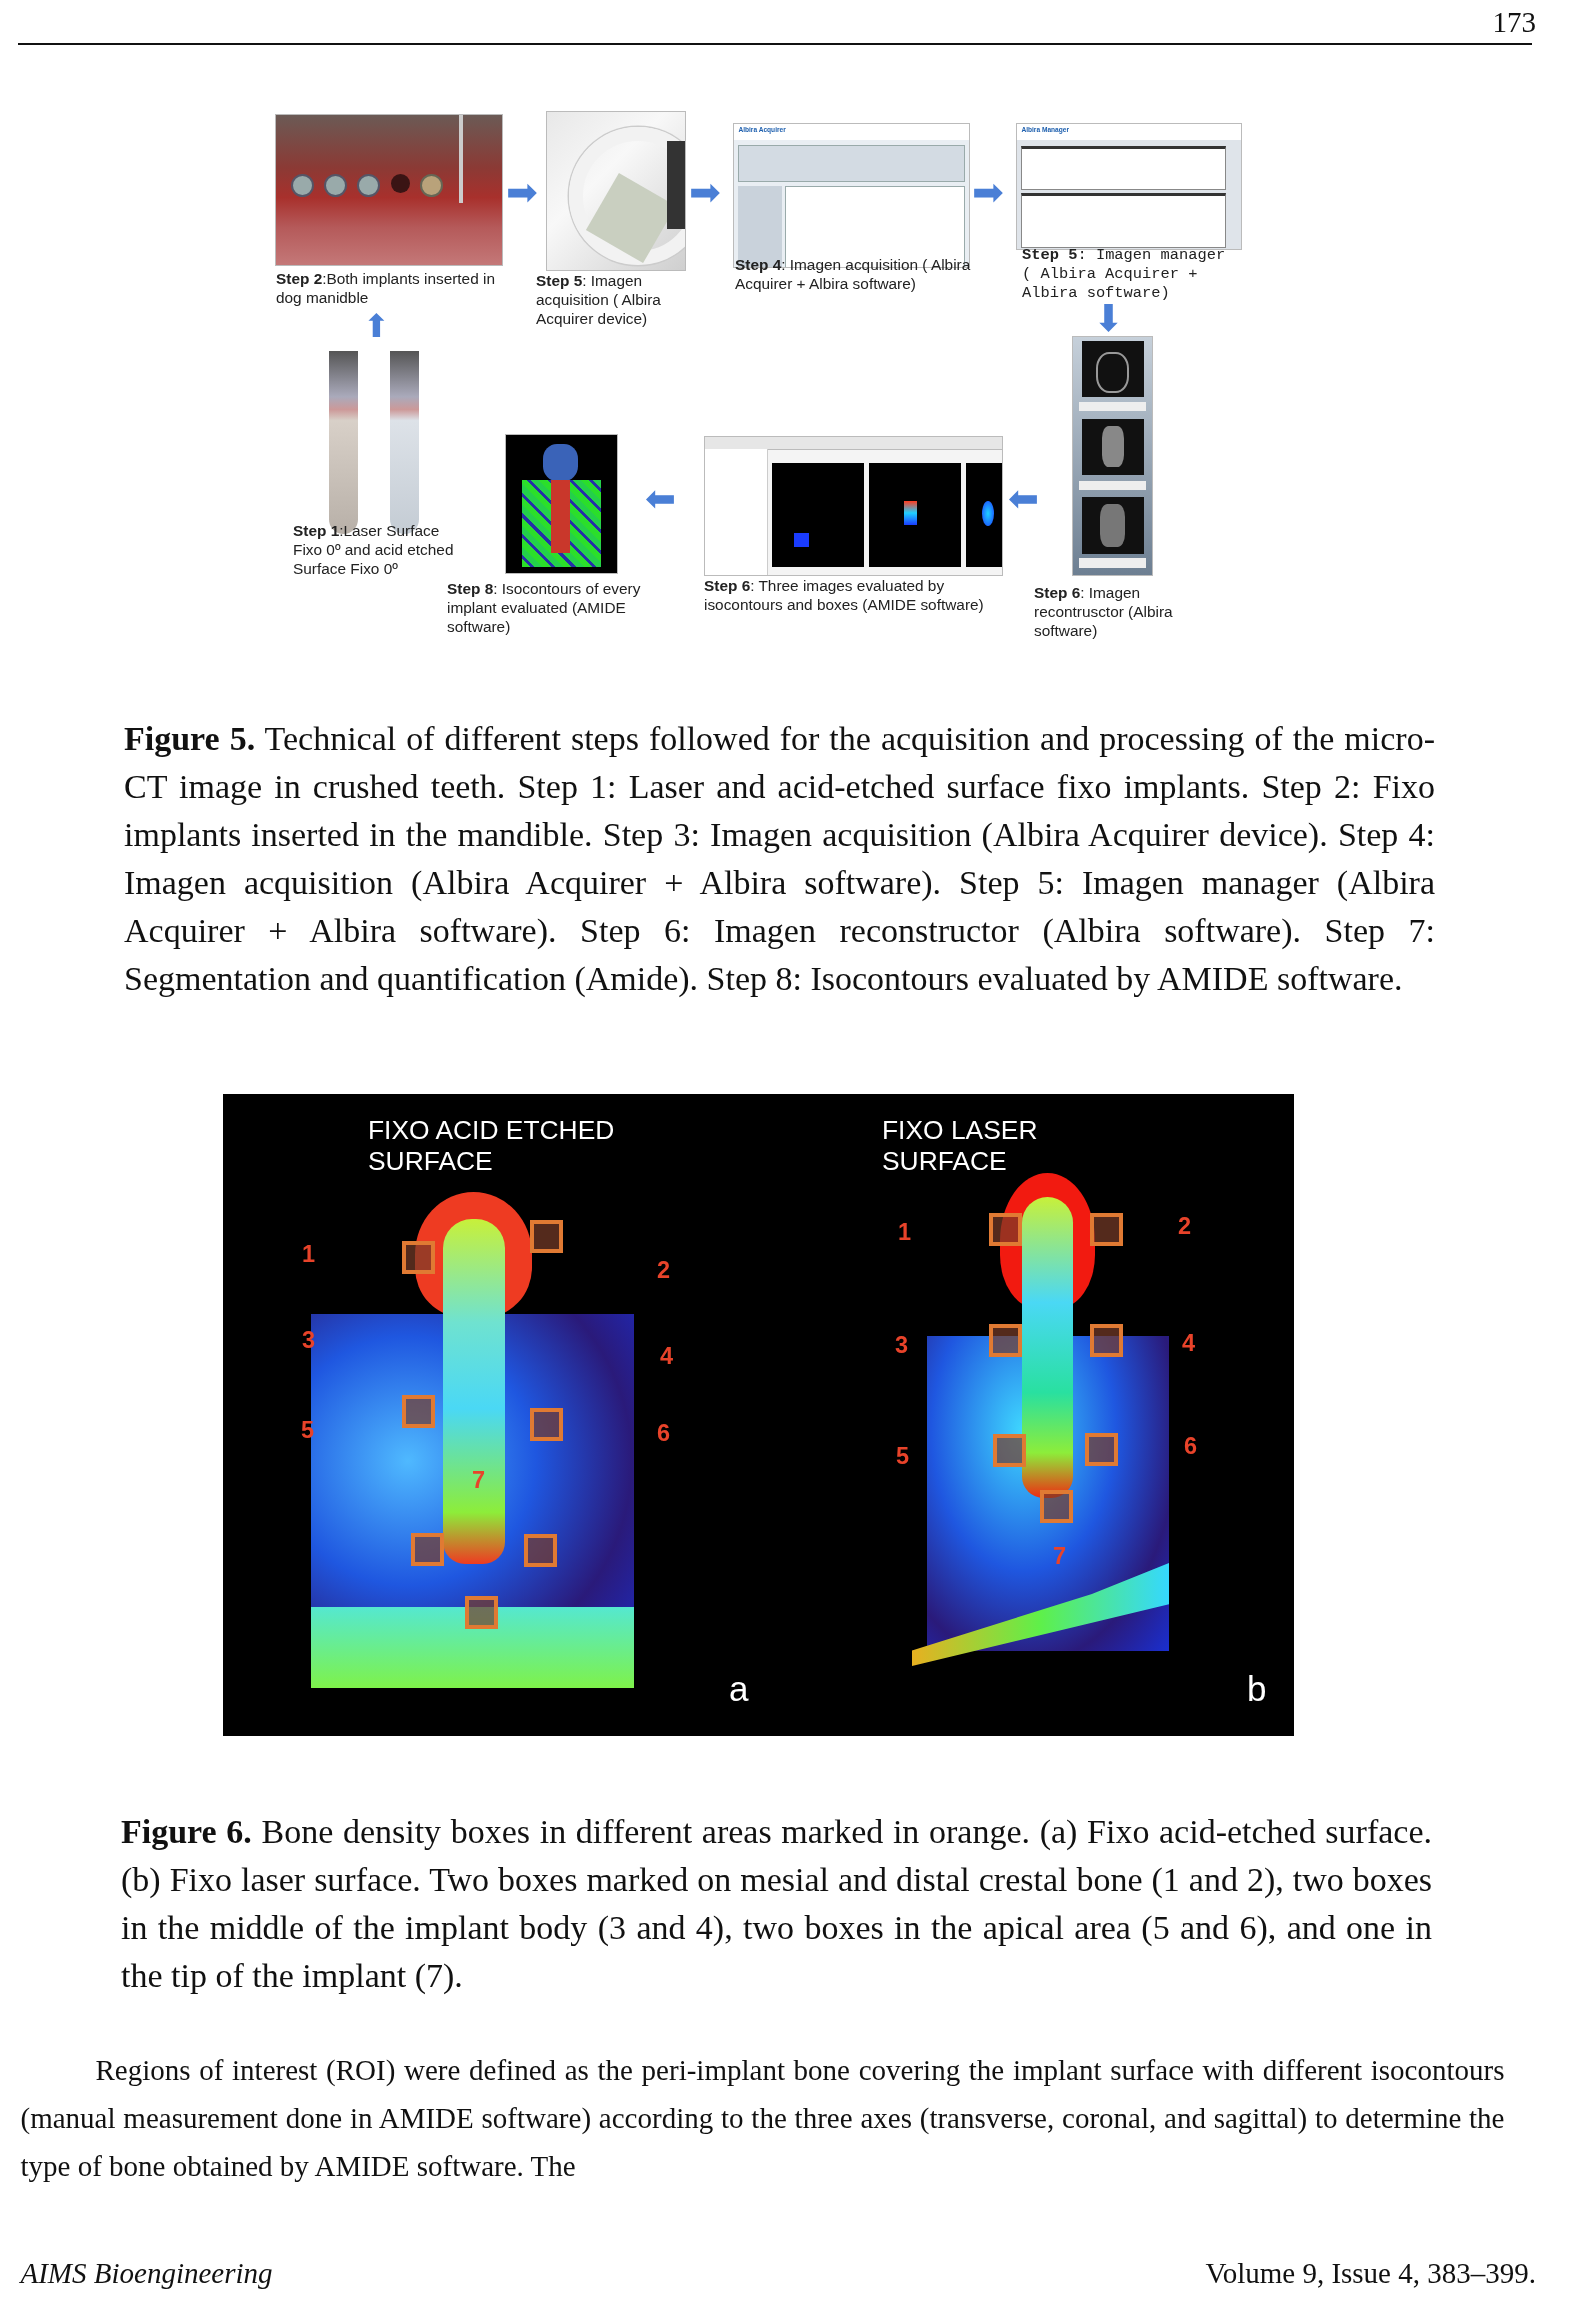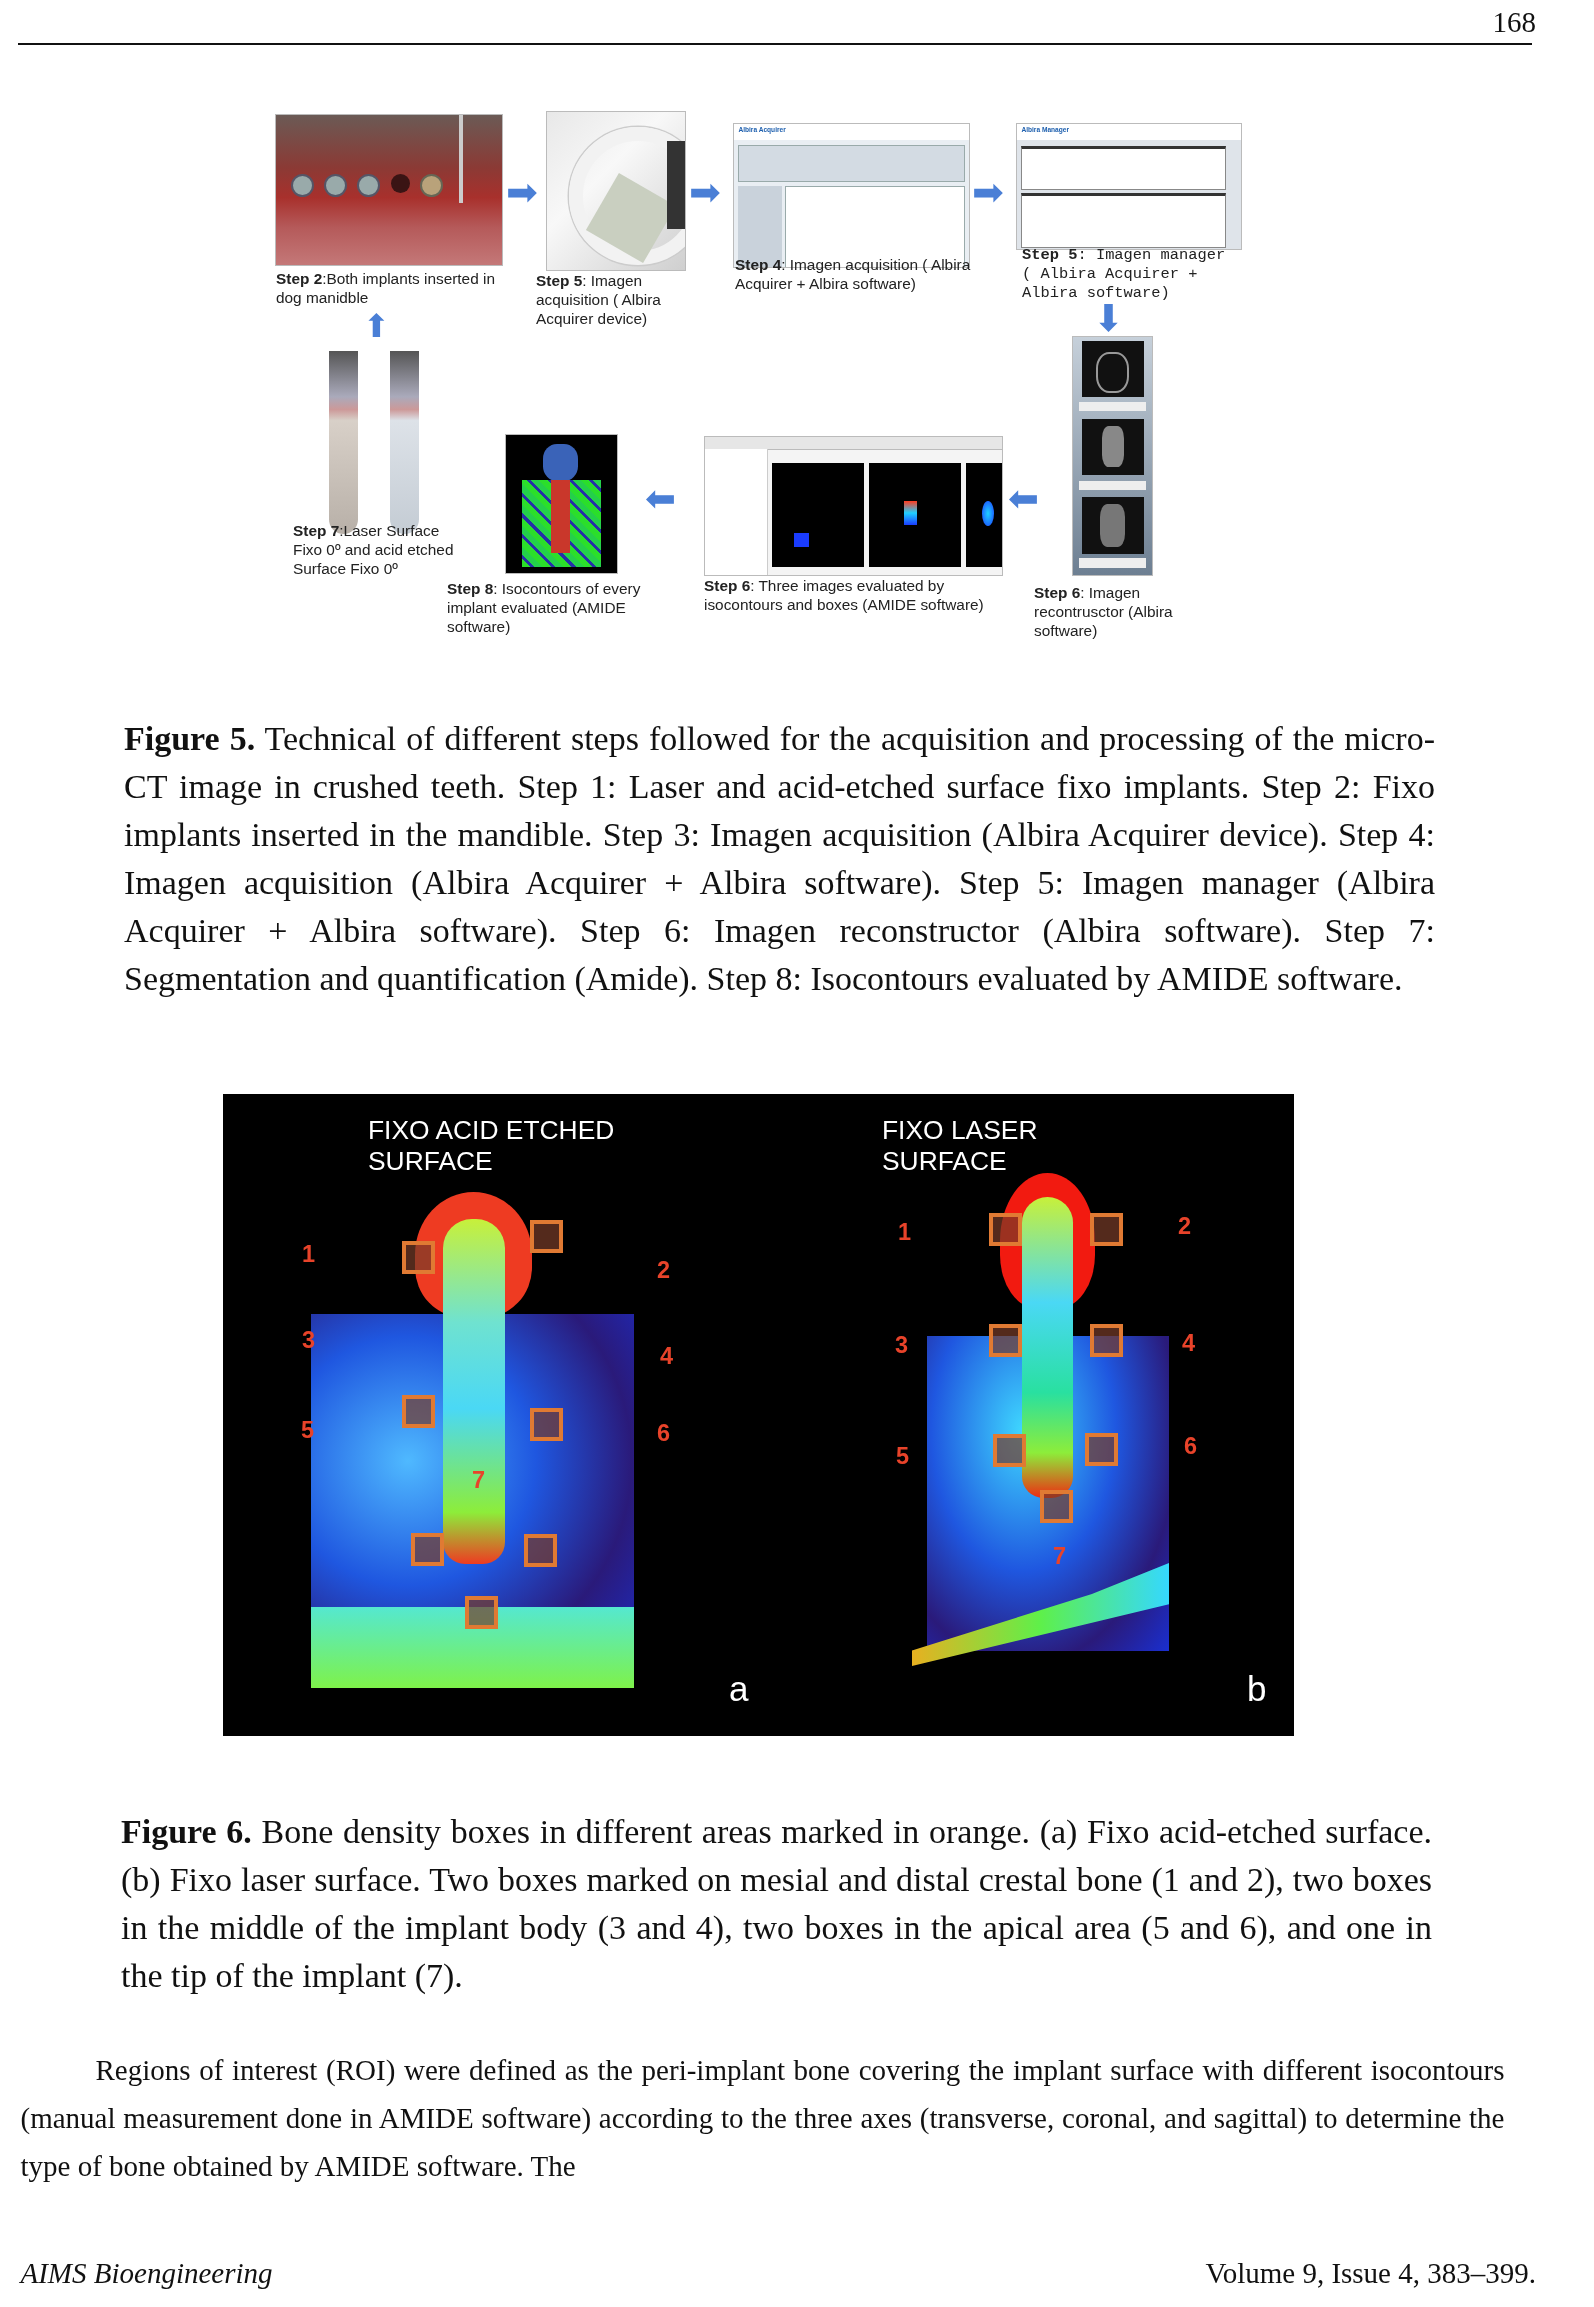--- a/index.html
+++ b/index.html
@@ -28,21 +28,21 @@
   
   #fig6 { left:223px; top:1094px; width:1071px; height:642px; background:#000; overflow:hidden; }
   .f6-title { color:#fff; font-family:"Liberation Sans", sans-serif; font-size:26.4px; line-height:31px; }
   .f6-num { color:#e8432a; font-family:"Liberation Sans", sans-serif; font-size:23.5px; font-weight:bold; }
   .f6-box { position:absolute; width:25px; height:25px; border:4.4px solid #e07a33; background:rgba(120,60,40,0.7); }
   .f6-letter { color:#fff; font-family:"Liberation Sans", sans-serif; font-size:35px; }
 </style>
 </head>
 <body>
 
-<div class="abs" id="page-num">168</div>
+<div class="abs" id="page-num">173</div>
 <div class="abs" id="header-rule"></div>
 
 <div>
 
   <div class="shot" style="left:275px;top:114px;width:226px;height:150px;background:linear-gradient(180deg,#6b5a55 0%,#8b3a35 35%,#a8302c 55%,#b55a5a 75%,#c47878 100%);">
     <div style="position:absolute;left:14.7px;top:59px;width:176px;height:22px;display:flex;gap:10.3px;">
       <span style="width:19px;height:19px;border-radius:50%;background:#9aa;border:2.2px solid #556"></span>
       <span style="width:19px;height:19px;border-radius:50%;background:#9aa;border:2.2px solid #556"></span>
       <span style="width:19px;height:19px;border-radius:50%;background:#9aa;border:2.2px solid #556"></span>
       <span style="width:19px;height:19px;border-radius:50%;background:#3a1414"></span>
@@ -139,21 +139,21 @@
   <div class="abs step-cap" style="left:447px;top:579px;width:220px;">
     <b>Step 8</b><span>: Isocontours of every implant evaluated (AMIDE software)</span>
   </div>
 
   <div class="abs" style="left:323px;top:351px;width:125px;height:169px;">
     <div style="position:absolute;left:5.9px;top:0;width:29px;height:183px;border-radius:0 0 14.7px 14.7px;background:linear-gradient(180deg,#555 0%,#aab 25%,#c99 32%,#d8d0c8 38%,#b8b0a8 100%);"></div>
     <div style="position:absolute;left:67px;top:0;width:29px;height:183px;border-radius:0 0 14.7px 14.7px;background:linear-gradient(180deg,#555 0%,#aab 25%,#c99 32%,#dde2e8 38%,#c4ccd4 100%);"></div>
   </div>
   <div class="abs arrow" style="left:363px;top:307px;font-size:32px;">⬆</div>
   <div class="abs step-cap" style="left:293px;top:521px;width:161px;">
-    <b>Step 7</b><span>:Laser  Surface Fixo 0º and acid etched Surface Fixo 0º</span>
+    <b>Step 1</b><span>:Laser  Surface Fixo 0º and acid etched Surface Fixo 0º</span>
   </div>
 </div>
 
 <div class="abs caption" style="left:109px;top:715px;width:1311px;margin-left:15px;">
   <b>Figure 5.</b><span> Technical of different steps followed for the acquisition and processing of the micro-CT image in crushed teeth. Step 1: Laser and acid-etched surface fixo implants. Step 2: Fixo implants inserted in the mandible. Step 3: Imagen acquisition (Albira Acquirer device). Step 4: Imagen acquisition (Albira Acquirer + Albira software). Step 5: Imagen manager (Albira Acquirer + Albira software). Step 6: Imagen reconstructor (Albira software). Step 7: Segmentation and quantification (Amide). Step 8: Isocontours evaluated by AMIDE software.</span>
 </div>
 
 <div class="abs" id="fig6">
 
   <div>

